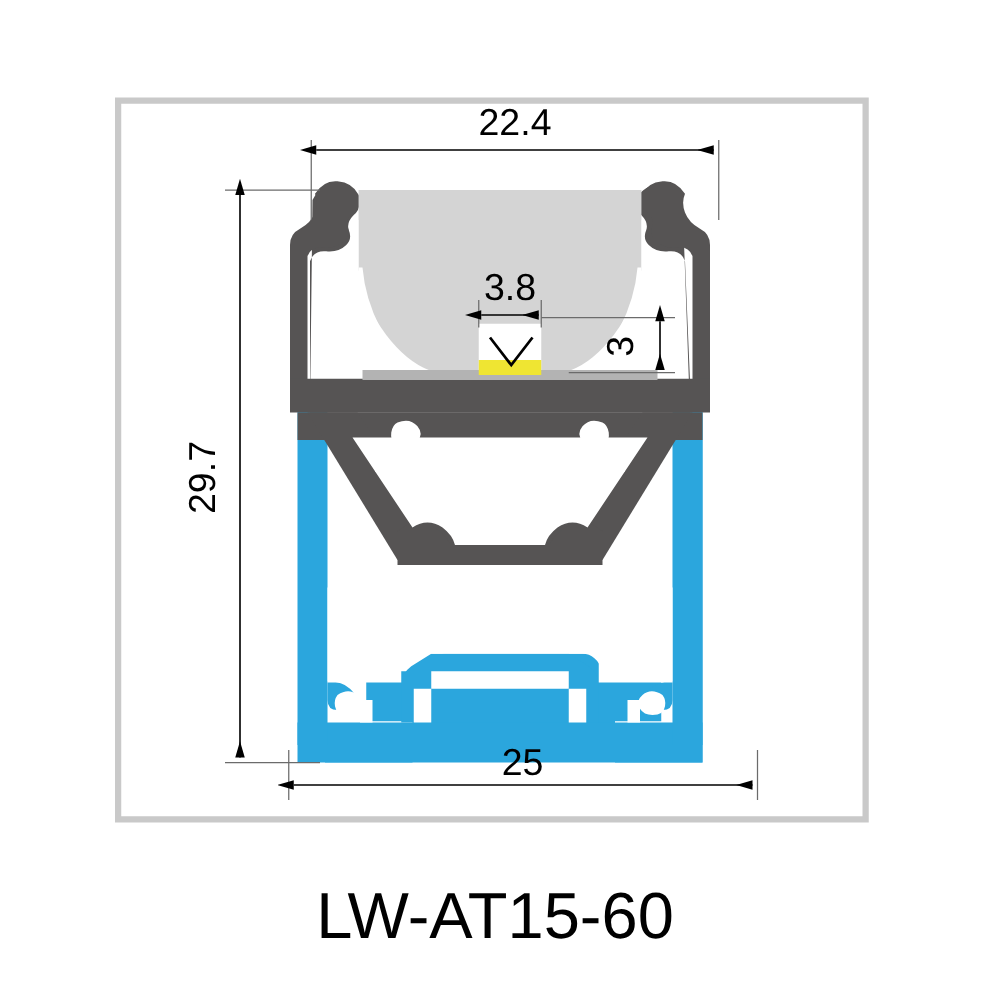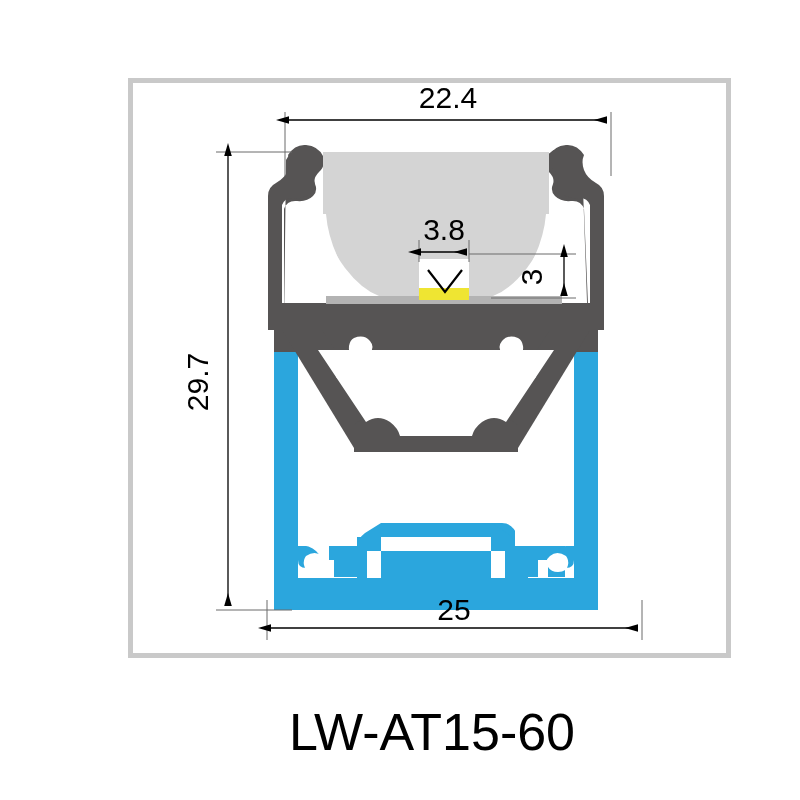--- a/index.html
+++ b/index.html
@@ -12,21 +12,20 @@
     height: 800px;
     font-family: "Liberation Sans", sans-serif;
     overflow: hidden;
     position: relative;
   }
   #stage {
     position: absolute;
     left: 0; top: 0;
     width: 696px;
     height: 800px;
-    margin-left: 36px;
   }
   svg.drawing {
     display: block;
     width: 800px;
     height: 800px;
   }
   text.dim {
     font-family: "Liberation Sans", sans-serif;
     font-size: 30px;
     fill: #000000;

